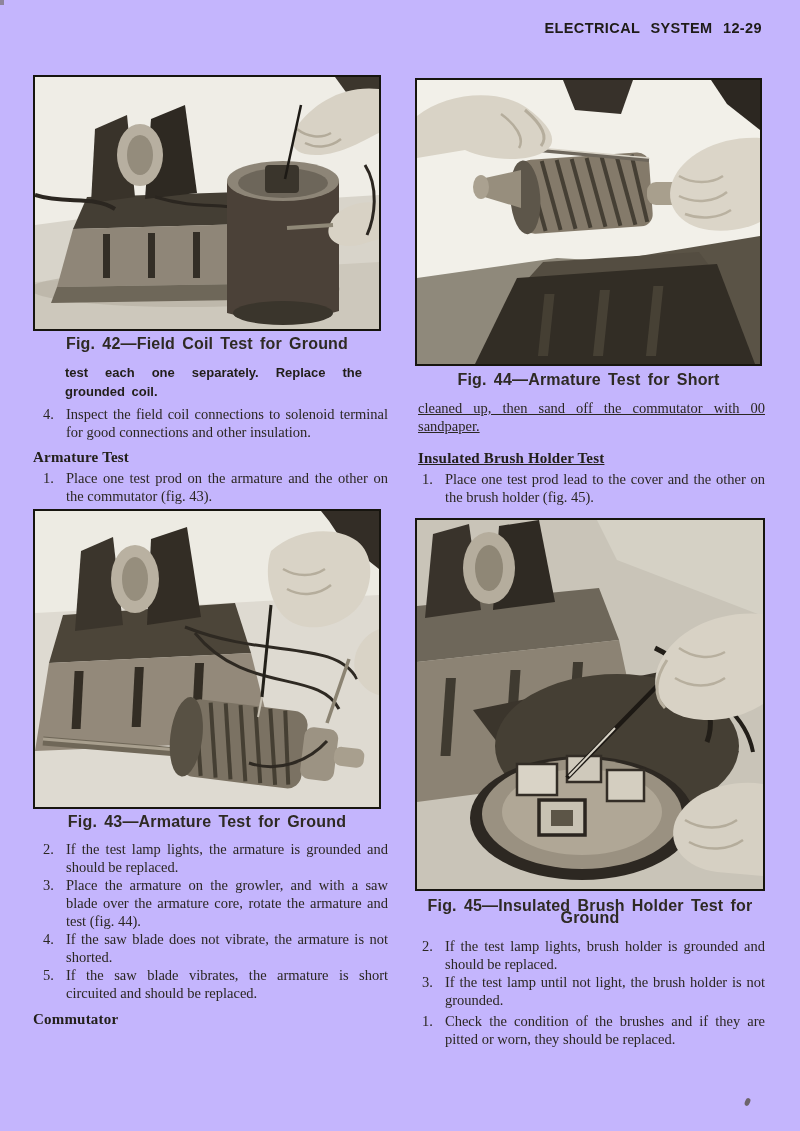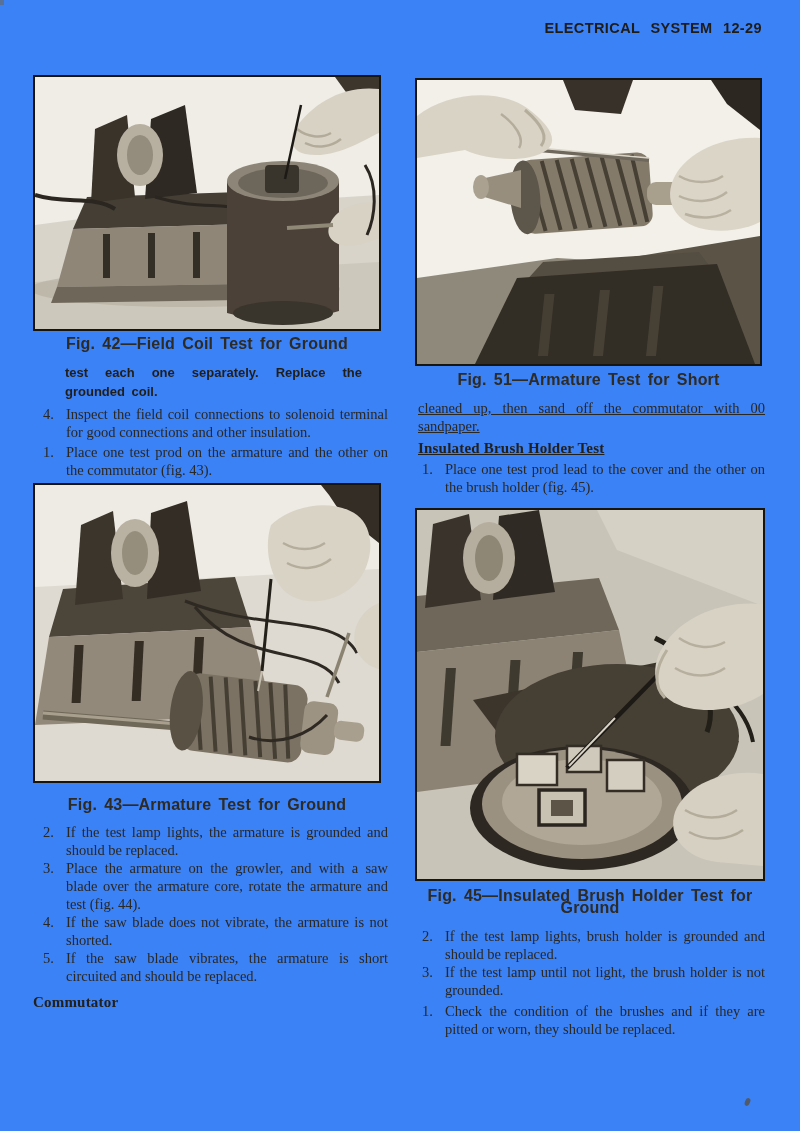--- a/index.html
+++ b/index.html
@@ -1,18 +1,18 @@
 <!DOCTYPE html>
 <html><head>
 <meta charset="utf-8">
 <style>
   html,body { margin:0; padding:0; background:#e8e6e0; }
   .page {
     position:relative; width:800px; height:1131px;
-    background:#3b82f6;
+    background:#c4b5fd;
     font-family:"Liberation Serif", serif;
     color:#2b2722; overflow:hidden;
   }
   .header {
     position:absolute; top:20px; right:38px;
     font-family:"Liberation Sans", sans-serif;
     font-weight:bold; font-size:14.5px; letter-spacing:0.4px; word-spacing:6px;
     color:#1f1c18;
   }
   .col { position:absolute; }
@@ -105,20 +105,21 @@
     </div>
     <div class="caption" style="width:348px;margin-top:7px">Fig. 42—Field Coil Test for Ground</div>
 
     <div class="bold-note" style="margin-top:13px">test each one separately. Replace the grounded coil.</div>
 
     <div class="li body-text" style="margin-top:4px">
       <span class="num">4.</span>
       <span class="txt">Inspect the field coil connections to solenoid terminal for good connections and other insulation.</span>
     </div>
 
+    <h3 class="h" style="margin-top:7px">Armature Test</h3>
 
     <div class="li body-text" style="margin-top:2px">
       <span class="num">1.</span>
       <span class="txt">Place one test prod on the armature and the other on the commutator (fig. 43).</span>
     </div>
 
     <div class="photo" style="width:348px;height:300px;margin-top:4px">
       <svg viewBox="0 0 344 296" preserveAspectRatio="none">
         <rect width="344" height="296" fill="#dedad1"></rect>
         <polygon points="0,0 344,0 344,84 0,102" fill="#edebe3"></polygon>
@@ -161,21 +162,21 @@
         <path d="M236,40 C260,18 300,14 322,30 C338,42 340,70 326,92 C310,116 272,124 252,108 C236,96 228,64 236,40 Z" fill="#d9d3c6"></path>
         <path d="M248,58 C262,66 278,66 290,58" stroke="#b5ad9c" stroke-width="2.5" fill="none"></path>
         <path d="M252,78 C266,86 284,84 296,74" stroke="#b5ad9c" stroke-width="2.5" fill="none"></path>
         <line x1="236" y1="94" x2="227" y2="186" stroke="#23201a" stroke-width="3"></line>
         <line x1="227" y1="186" x2="223" y2="206" stroke="#c6c0b2" stroke-width="2"></line>
 
         <path d="M344,118 C324,126 314,148 322,166 C330,182 344,184 344,184 Z" fill="#d9d3c6"></path>
         <line x1="314" y1="148" x2="292" y2="212" stroke="#8b8372" stroke-width="3.5"></line>
       </svg>
     </div>
-    <div class="caption" style="width:348px;margin-top:16px">Fig. 43—Armature Test for Ground</div>
+    <div class="caption" style="width:348px;margin-top:7px">Fig. 43—Armature Test for Ground</div>
 
     <div class="li body-text" style="margin-top:12px">
       <span class="num">2.</span>
       <span class="txt">If the test lamp lights, the armature is grounded and should be replaced.</span>
     </div>
     <div class="li body-text">
       <span class="num">3.</span>
       <span class="txt">Place the armature on the growler, and with a saw blade over the armature core, rotate the armature and test (fig. 44).</span>
     </div>
     <div class="li body-text">
@@ -231,25 +232,25 @@
         <path d="M108,30 C122,42 132,56 124,66" stroke="#b5ad9c" stroke-width="3" fill="none"></path>
         <path d="M84,34 C98,44 108,58 102,68" stroke="#b5ad9c" stroke-width="2.5" fill="none"></path>
 
         <polygon points="294,0 343,0 343,50 310,24" fill="#2c2721"></polygon>
         <path d="M343,58 C300,56 266,76 256,100 C246,124 262,146 292,150 C316,153 336,146 343,142 Z" fill="#dbd5c8"></path>
         <path d="M262,96 C276,104 294,104 306,96" stroke="#b9b1a0" stroke-width="2.5" fill="none"></path>
         <path d="M262,116 C278,124 298,122 310,112" stroke="#b9b1a0" stroke-width="2.5" fill="none"></path>
         <path d="M268,134 C284,140 302,138 314,130" stroke="#b9b1a0" stroke-width="2.5" fill="none"></path>
       </svg>
     </div>
-    <div class="caption" style="width:347px;margin-top:8px">Fig. 51—Armature Test for Short</div>
+    <div class="caption" style="width:347px;margin-top:8px">Fig. 44—Armature Test for Short</div>
 
     <div class="body-text ml3" style="margin-top:13px">cleaned up, then sand off the commutator with 00 sandpaper.</div>
 
-    <h3 class="h ml3" style="margin-top:4px">Insulated Brush Holder Test</h3>
+    <h3 class="h ml3" style="margin-top:14px">Insulated Brush Holder Test</h3>
 
     <div class="li body-text" style="margin-top:2px">
       <span class="num">1.</span>
       <span class="txt">Place one test prod lead to the cover and the other on the brush holder (fig. 45).</span>
     </div>
 
     <div class="photo" style="width:350px;height:373px;margin-top:12px">
       <svg viewBox="0 0 346 369" preserveAspectRatio="none">
         <rect width="346" height="369" fill="#c9c4b8"></rect>
         <polygon points="180,0 346,0 346,96 200,40" fill="#d5d1c5"></polygon>

